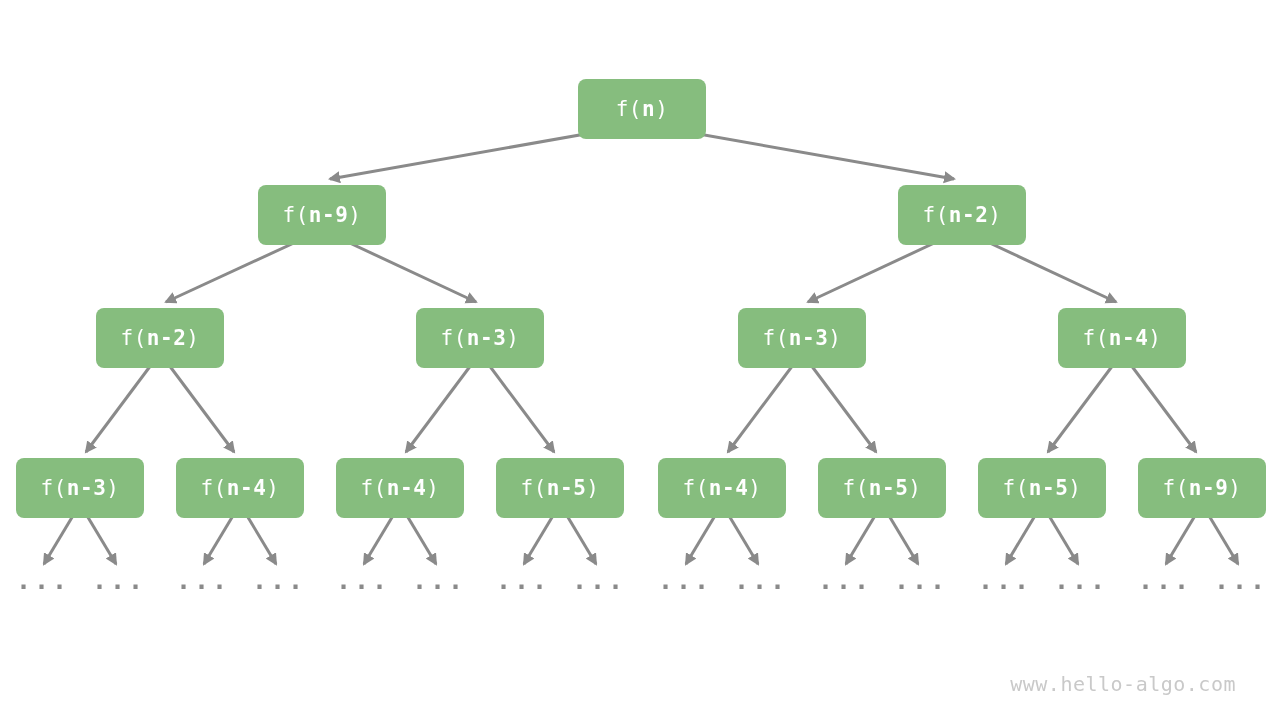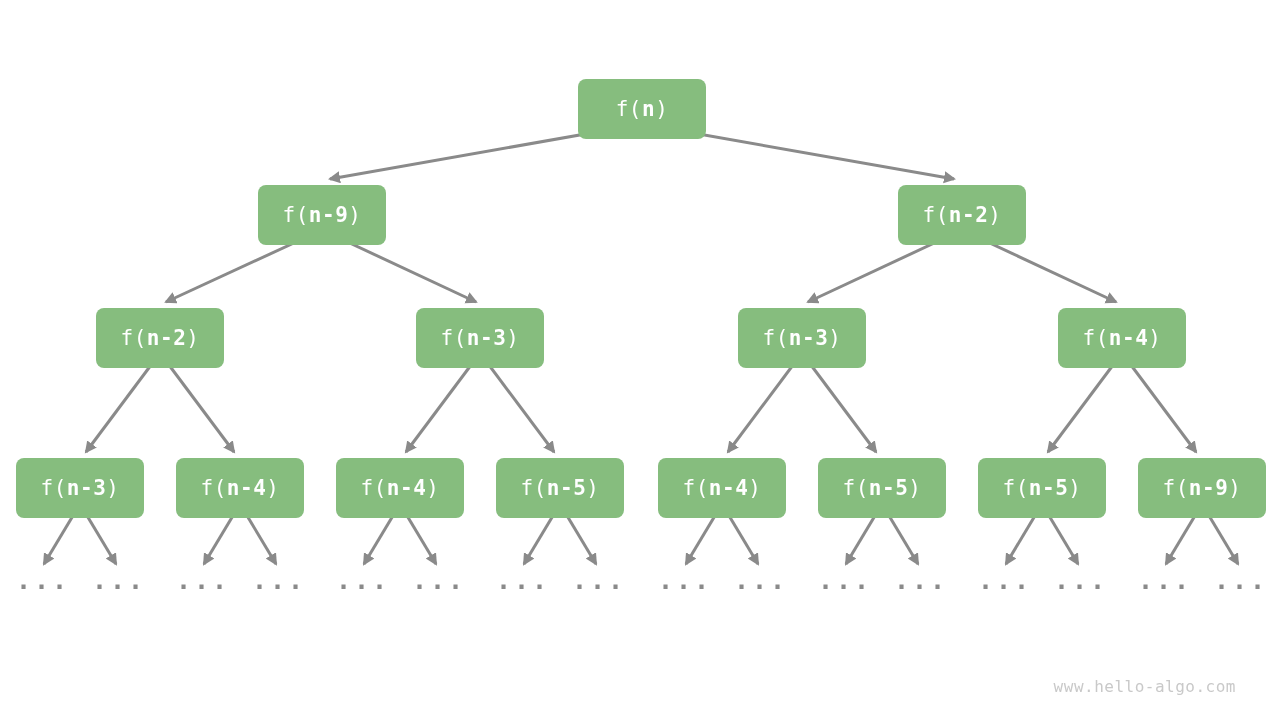--- a/index.html
+++ b/index.html
@@ -48,21 +48,21 @@
     text-align: center;
     color: var(--arrow);
     font-size: 25px;
     font-weight: 700;
     letter-spacing: 3px;
     line-height: 0.5;
   }
   .watermark {
     position: absolute;
     right: 44px; bottom: 24px;
-    font-size: 16px;
+    font-size: 20px;
     letter-spacing: 0.5px;
     color: var(--watermark-text);
   }
 </style>
 </head>
 <body>
 
 <div class="stage">
 
   <svg class="edges" width="1280" height="720" viewBox="0 0 1280 720" xmlns="http://www.w3.org/2000/svg">

